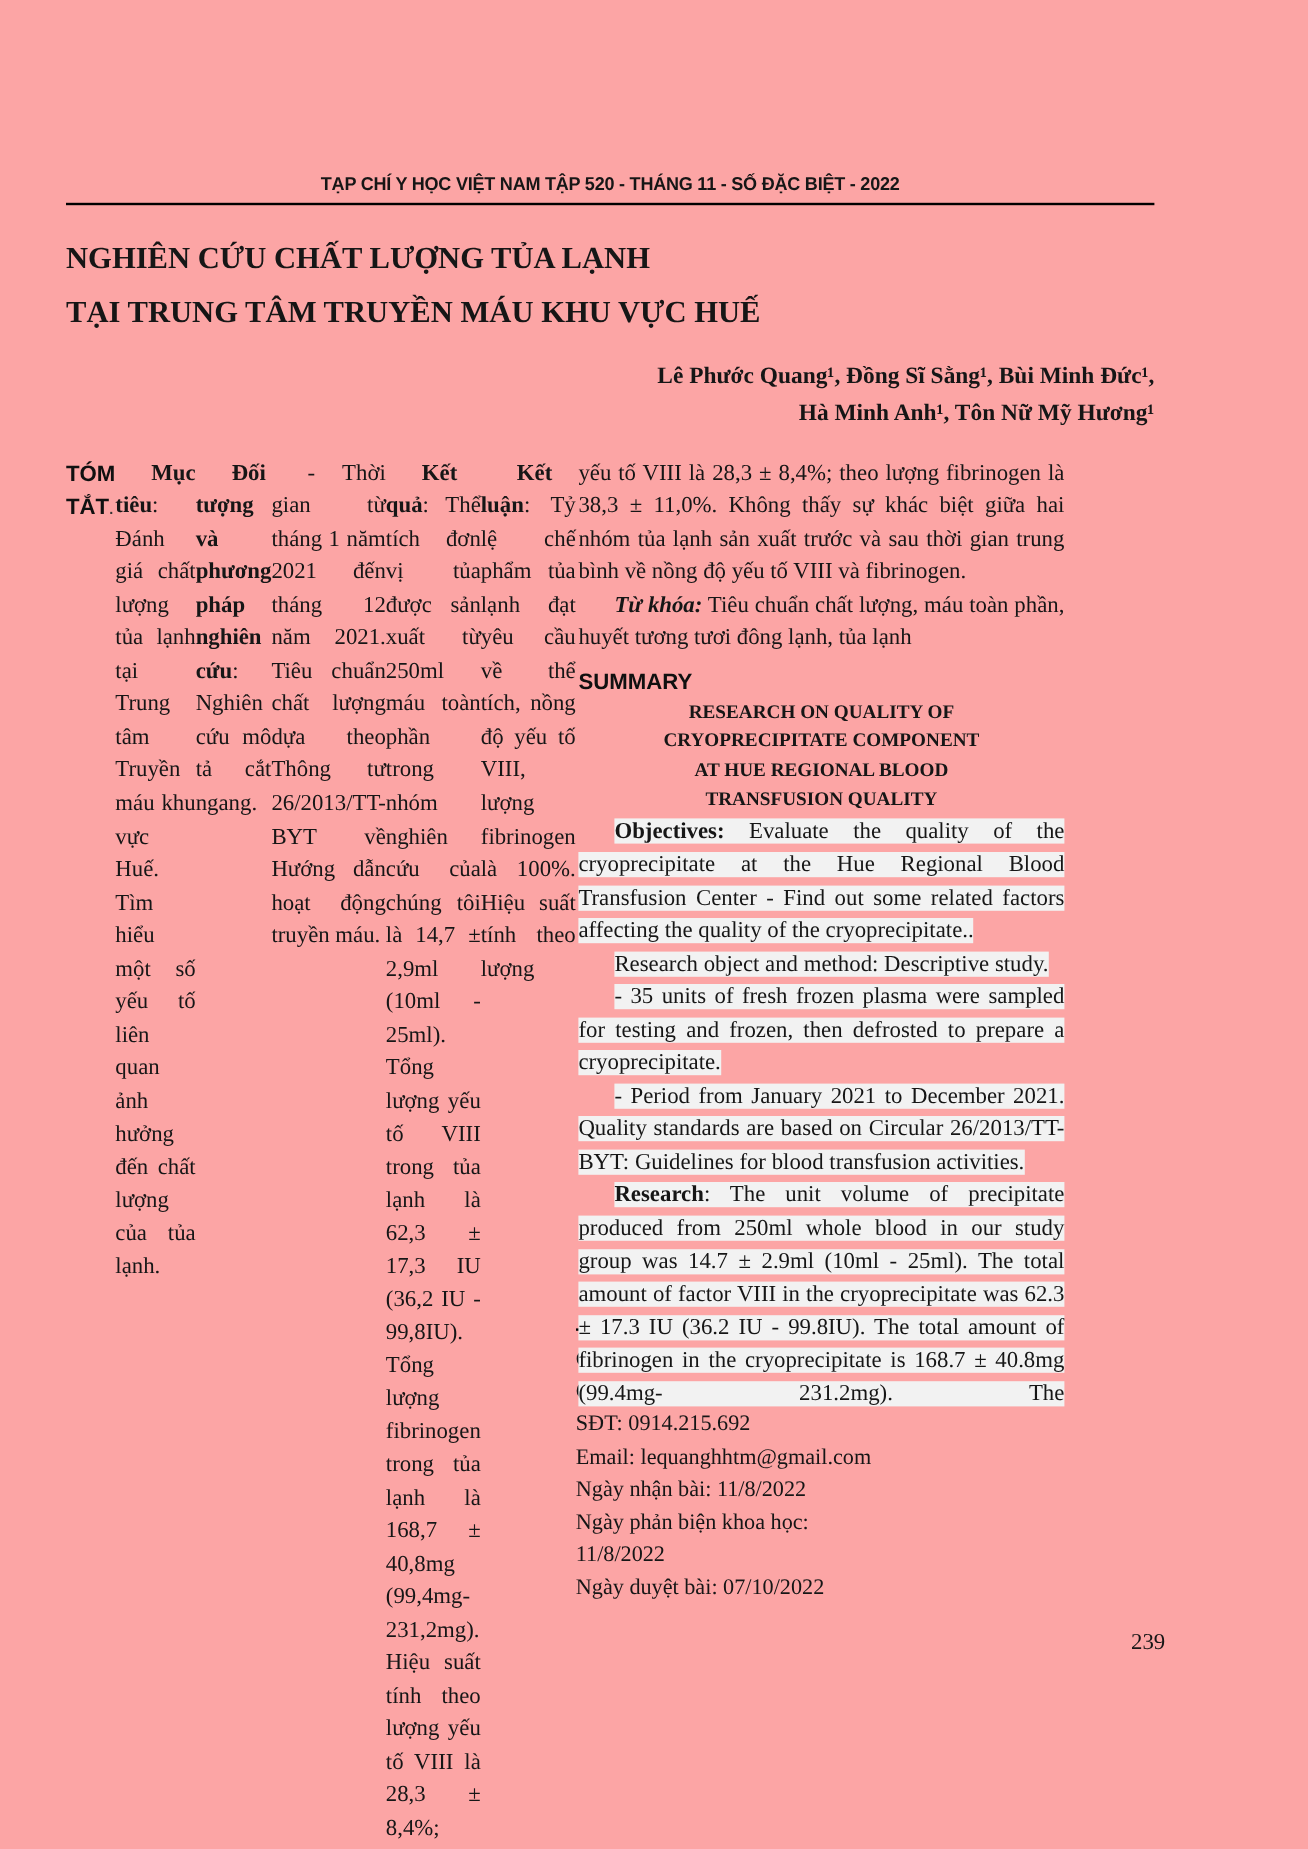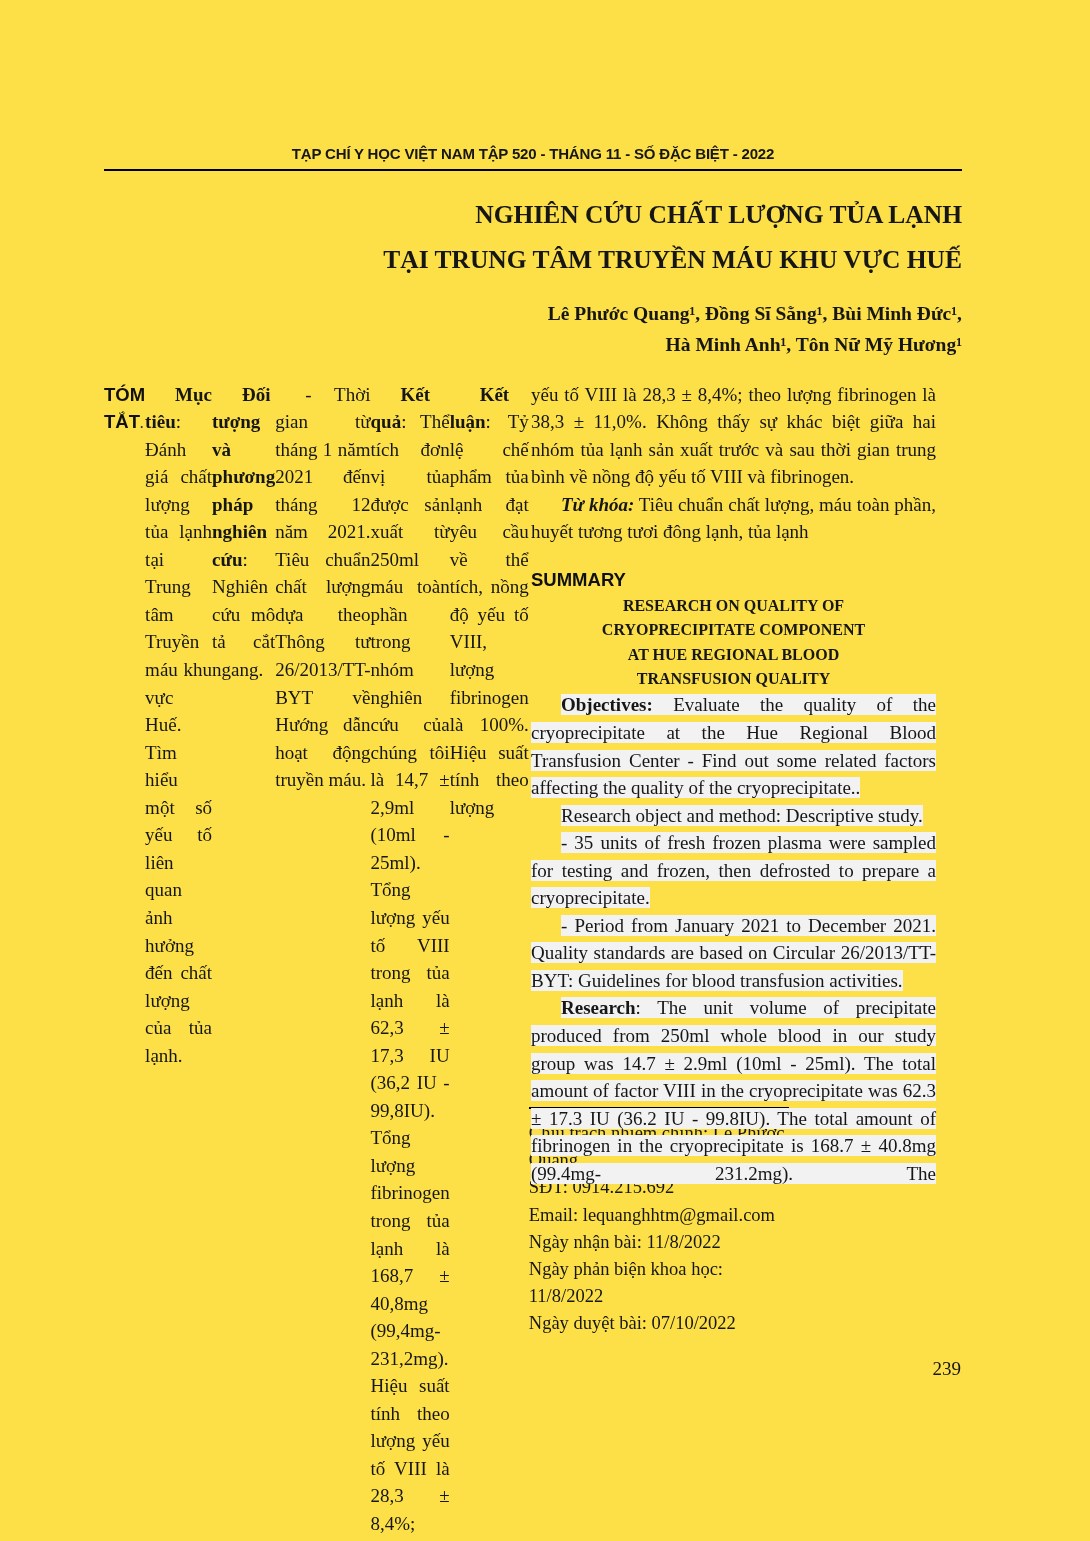--- a/index.html
+++ b/index.html
@@ -1,42 +1,42 @@
 <!DOCTYPE html>
 <html><head>
 <meta charset="utf-8">
 <style>
   * { margin:0; padding:0; box-sizing:border-box; }
   html,body { background:#ffffff; }
   .page {
     position:relative;
     width:1090px; height:1541px;
-    background:#fde047;
+    background:#fca5a5;
     color:#161616;
     font-family:"Liberation Serif", serif;
     font-size:19px;
     line-height:1.45;
-    padding:143px 128px 0 104px;
+    padding:143px 128px 0 55px;
     overflow:hidden;
   }
   .page-header {
     font-family:"Liberation Sans", sans-serif;
     font-weight:bold;
     font-size:15.5px;
     text-align:center;
     letter-spacing:-0.2px;
     transform:scaleX(0.97);
     white-space:nowrap;
   }
   .header-rule { border-top:2.5px solid #000; margin-top:4px; }
   .title {
     margin-top:22px;
     font-size:25.5px;
     font-weight:bold;
-    text-align:right;
+    text-align:left;
     line-height:1.74;
   }
   .title-line { display:block; }
   .authors {
     margin-top:16px;
     text-align:right;
     font-weight:bold;
     font-size:19.5px;
     line-height:1.6;
   }
@@ -49,35 +49,35 @@
   .justify-last .hl { background:#f2f2f2; }
   .h-sans {
     font-family:"Liberation Sans", sans-serif;
     font-size:18.5px;
     font-weight:bold;
     line-height:1.5;
     text-align:left;
     color:#101010;
   }
   .h-sans .dot { font-size:12px; color:#333; }
-  .summary-heading { margin-top:20px; }
+  .summary-heading { margin-top:8px; }
   .en-title {
     font-weight:bold;
     text-align:center;
     font-size:16px;
     line-height:1.53;
   }
   .hl { background:#f2f2f2; }
   .bi { font-weight:bold; font-style:italic; }
   .footnote { margin-top:auto; font-size:18.5px; line-height:1.47; text-align:left; }
   .fn-rule { width:260px; border-top:2px solid #000; margin-bottom:11px; }
   .fn-aff { font-style:italic; }
   .page-number {
     position:absolute;
-    right:129px;
+    right:119px;
     bottom:158px;
     font-size:19px;
     color:#161616;
   }
 </style>
 </head>
 <body>
 
 <div class="page">
 

